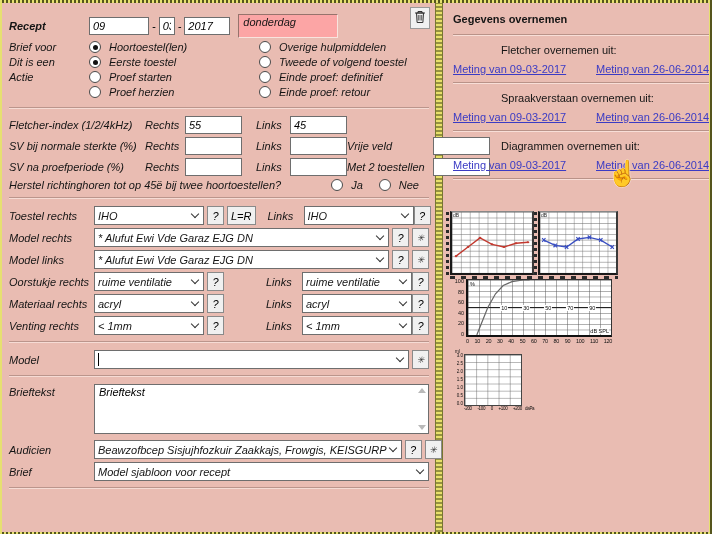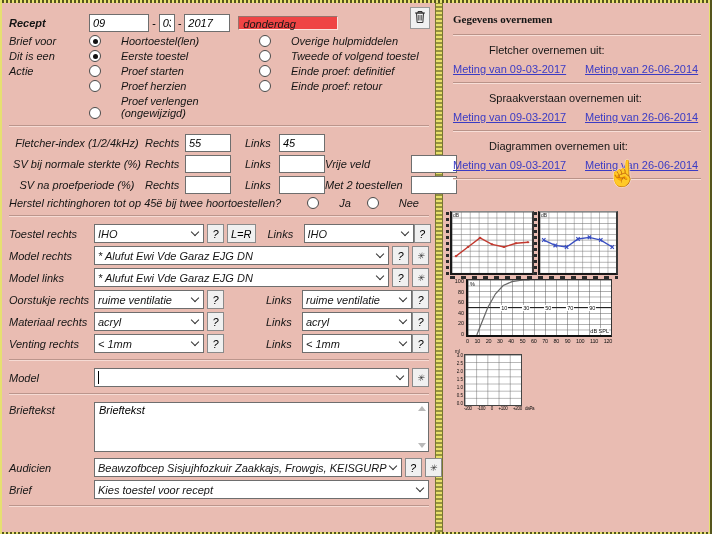--- a/index.html
+++ b/index.html
@@ -8,30 +8,30 @@
     background-color:#5c5c20;
     background-image:repeating-linear-gradient(90deg,#e6e070 0 2px,#55551d 2px 4px);
     padding:3px 3px 2px 2px;font-family:"Liberation Sans",sans-serif;font-size:11px;color:#151515;}
   .win{display:flex;width:100%;height:100%;background:#e9bcb2;overflow:hidden;}
 
   
   .lp{width:433px;flex:none;position:relative;padding:11px 6px 0 7px;font-style:italic;}
   .row{display:flex;align-items:center;margin-bottom:3px;}
   .lbl{width:80px;flex:none;}
   .lbl2{width:85px;flex:none;}
-  .lbl3{width:136px;flex:none;text-align:center;}
+  .lbl3{width:136px;flex:none;}
   .bold{font-weight:bold;}
   .txt{height:18px;border:1px solid #6e6e6e;background:#fff;font:inherit;padding:0 3px;}
-  .w36{width:60px}.w32{width:16px}.w46{width:46px}.num{width:46px;flex:none;}
+  .w36{width:60px}.w32{width:16px}.w46{width:46px}.num{width:57px;flex:none;}
   .dash{margin:0 3px;}
-  .ro{width:100px;height:14px;margin-left:8px;background:#ef4444;
+  .ro{width:100px;height:24px;margin-left:8px;background:#fca5a5;
       border:1px solid;border-color:#97736c #f9e4de #f9e4de #97736c;padding:1px 4px;}
   .trash{position:absolute;right:5px;top:4px;width:20px;height:22px;background:#f1f1f1;
       border:1px solid #9a9a9a;display:flex;align-items:center;justify-content:center;padding:0;cursor:pointer;}
-  .ropt{display:flex;align-items:flex-end;gap:20px;}
+  .ropt{display:flex;align-items:center;gap:8px;}
   .optcol1{width:170px;flex:none;}
   .rb{width:12px;height:12px;border:1px solid #4a4a4a;border-radius:50%;background:#fff;display:inline-block;position:relative;flex:none;}
   .rb.checked::after{content:"";position:absolute;left:3px;top:3px;width:5px;height:5px;border-radius:50%;background:#111;}
   .etch{height:0;border-top:1px solid #bb958c;border-bottom:1px solid #f6dbd4;margin:6px 0 7px;}
   .sub{width:40px;flex:none;}
   .sub2{width:34px;flex:none;margin-left:14px;}
   .xl{margin-left:auto;width:86px;flex:none;}
   .combo{height:19px;border:1px solid #6e6e6e;background:#fff;display:flex;align-items:center;padding:0 3px;position:relative;cursor:default;}
   .combo .ct{flex:1;white-space:nowrap;overflow:hidden;}
   .chev{width:9px;height:9px;flex:none;margin-left:2px;position:relative;}
@@ -54,24 +54,24 @@
   .sar.dn{bottom:4px;border-top:5px solid #b9b9b9;}
   .topalign{align-items:flex-start;}
   .topalign .lbl2{padding-top:2px;}
 
   
   .split{width:8px;flex:none;background-color:#e8e06a;border-left:1px solid #77772f;border-right:1px solid #77772f;
       background-image:repeating-linear-gradient(0deg,rgba(80,80,30,.55) 0 2px,transparent 2px 4px);}
 
   
   .rp{flex:1;position:relative;padding:10px 8px 0 10px;}
-  .rp .title{font-weight:bold;margin-bottom:9px;font-family:Liberation Serif, serif;}
+  .rp .title{font-weight:bold;margin-bottom:9px;}
   .etch2{height:0;border-top:1px solid #b99288;border-bottom:1px solid #f8ded7;margin:7px 0 8px;}
-  .seclabel{margin:2px 0 7px;padding-left:36px;}
-  .links{display:flex;margin-bottom:4px;}
+  .seclabel{margin:2px 12px 7px;padding-left:36px;}
+  .links{display:flex;margin-bottom:4px;gap:11px;}
   .links a{color:#3b3bc4;text-decoration:underline;cursor:pointer;white-space:nowrap;}
   .links .l1{width:132px;flex:none;}
 
   .charts{position:absolute;left:0;top:202px;right:0;height:320px;}
   .thumb{position:absolute;background:#fff;border:1px solid #888;
       border-left:2px solid #1a1a1a;border-bottom:2px solid #1a1a1a;border-right:2px solid #3a3a3a;}
   .thumb .grid{position:absolute;inset:0;
       background-image:linear-gradient(to right,rgba(110,110,110,.45) 1px,transparent 1px),
                        linear-gradient(to bottom,rgba(110,110,110,.55) 1px,transparent 1px);
       background-size:calc(100%/9) calc(100%/11);}
@@ -183,24 +183,20 @@
         <span class="rb"></span>
         <span>Proef herzien</span>
       </span>
       <span class="ropt">
         <span class="rb"></span>
         <span>Einde proef: retour</span>
       </span>
     </div>
     <div class="row">
       <span class="lbl"></span>
-      <span class="ropt optcol1">
-        <span class="rb"></span>
-        <span>Proef verlengen (ongewijzigd)</span>
-      </span>
     </div>
 
     <div class="etch"></div>
 
     <div class="row">
       <span class="lbl3">Fletcher-index (1/2/4kHz)</span>
       <span class="sub">Rechts</span>
       <input class="txt num" value="55" style="">
       <span class="sub2">Links</span>
       <input class="txt num" value="45" style="">
@@ -355,21 +351,21 @@
       </span>
       <button class="btn">?</button>
       <button class="btn star">
             <span>✳</span>
           </button>
     </div>
 
     <div class="row">
       <span class="lbl2">Brief</span>
       <span class="combo grow">
-        <span class="ct">Kies toestel voor recept</span>
+        <span class="ct">Model sjabloon voor recept</span>
         <span class="chev"></span>
       </span>
     </div>
 
     <div class="etch"></div>
   </div>
 
   <div class="split"></div>
 
   <div class="rp">

